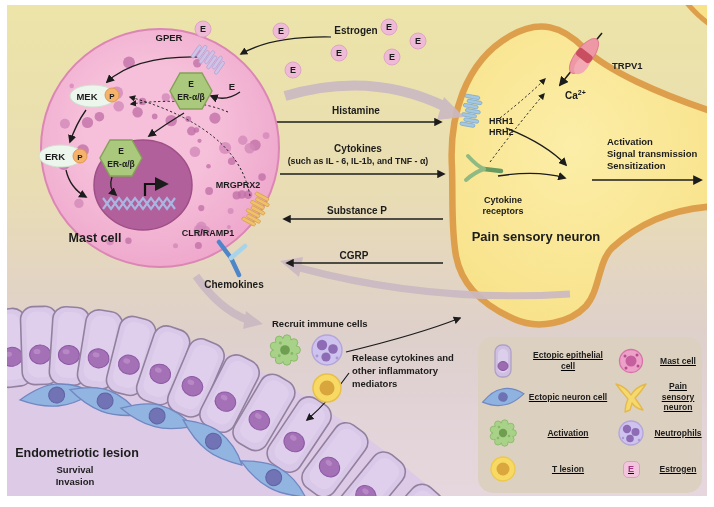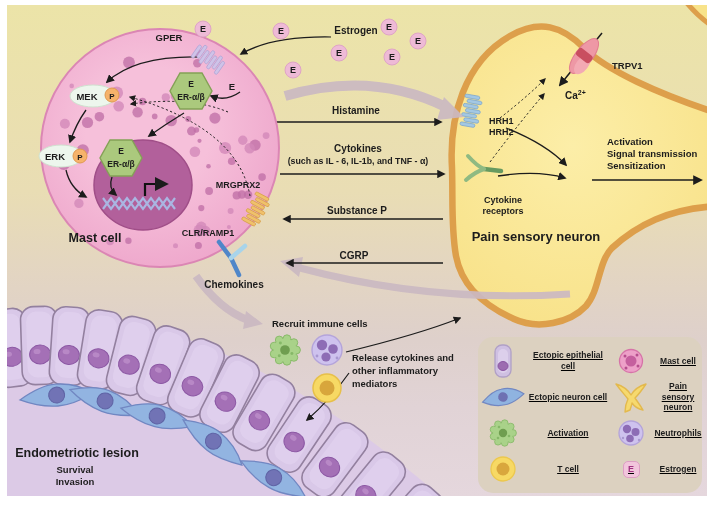--- a/index.html
+++ b/index.html
@@ -485,19 +485,19 @@
     <circle cx="-1" cy="5.5" r="3.8" fill="#8d6cb5"></circle>
     <circle cx="8" cy="7" r="1.2" fill="#a898cf"></circle>
           <circle cx="-8" cy="5" r="1.2" fill="#a898cf"></circle>
   </svg>
   <div class="lbl">Neutrophils</div>
 
   <svg width="34" height="34" viewBox="-17 -17 34 34">
     <circle r="12" fill="#f7d964" stroke="#ecc84e" stroke-width="1.3"></circle>
     <circle r="6.5" fill="#d9a73d"></circle>
   </svg>
-  <div class="lbl">T cell</div>
+  <div class="lbl">T lesion</div>
   <div class="e-badge">E</div>
   <div class="lbl">Estrogen</div>
 </div>
 
 </div>
 </div>
 
 </body></html>

